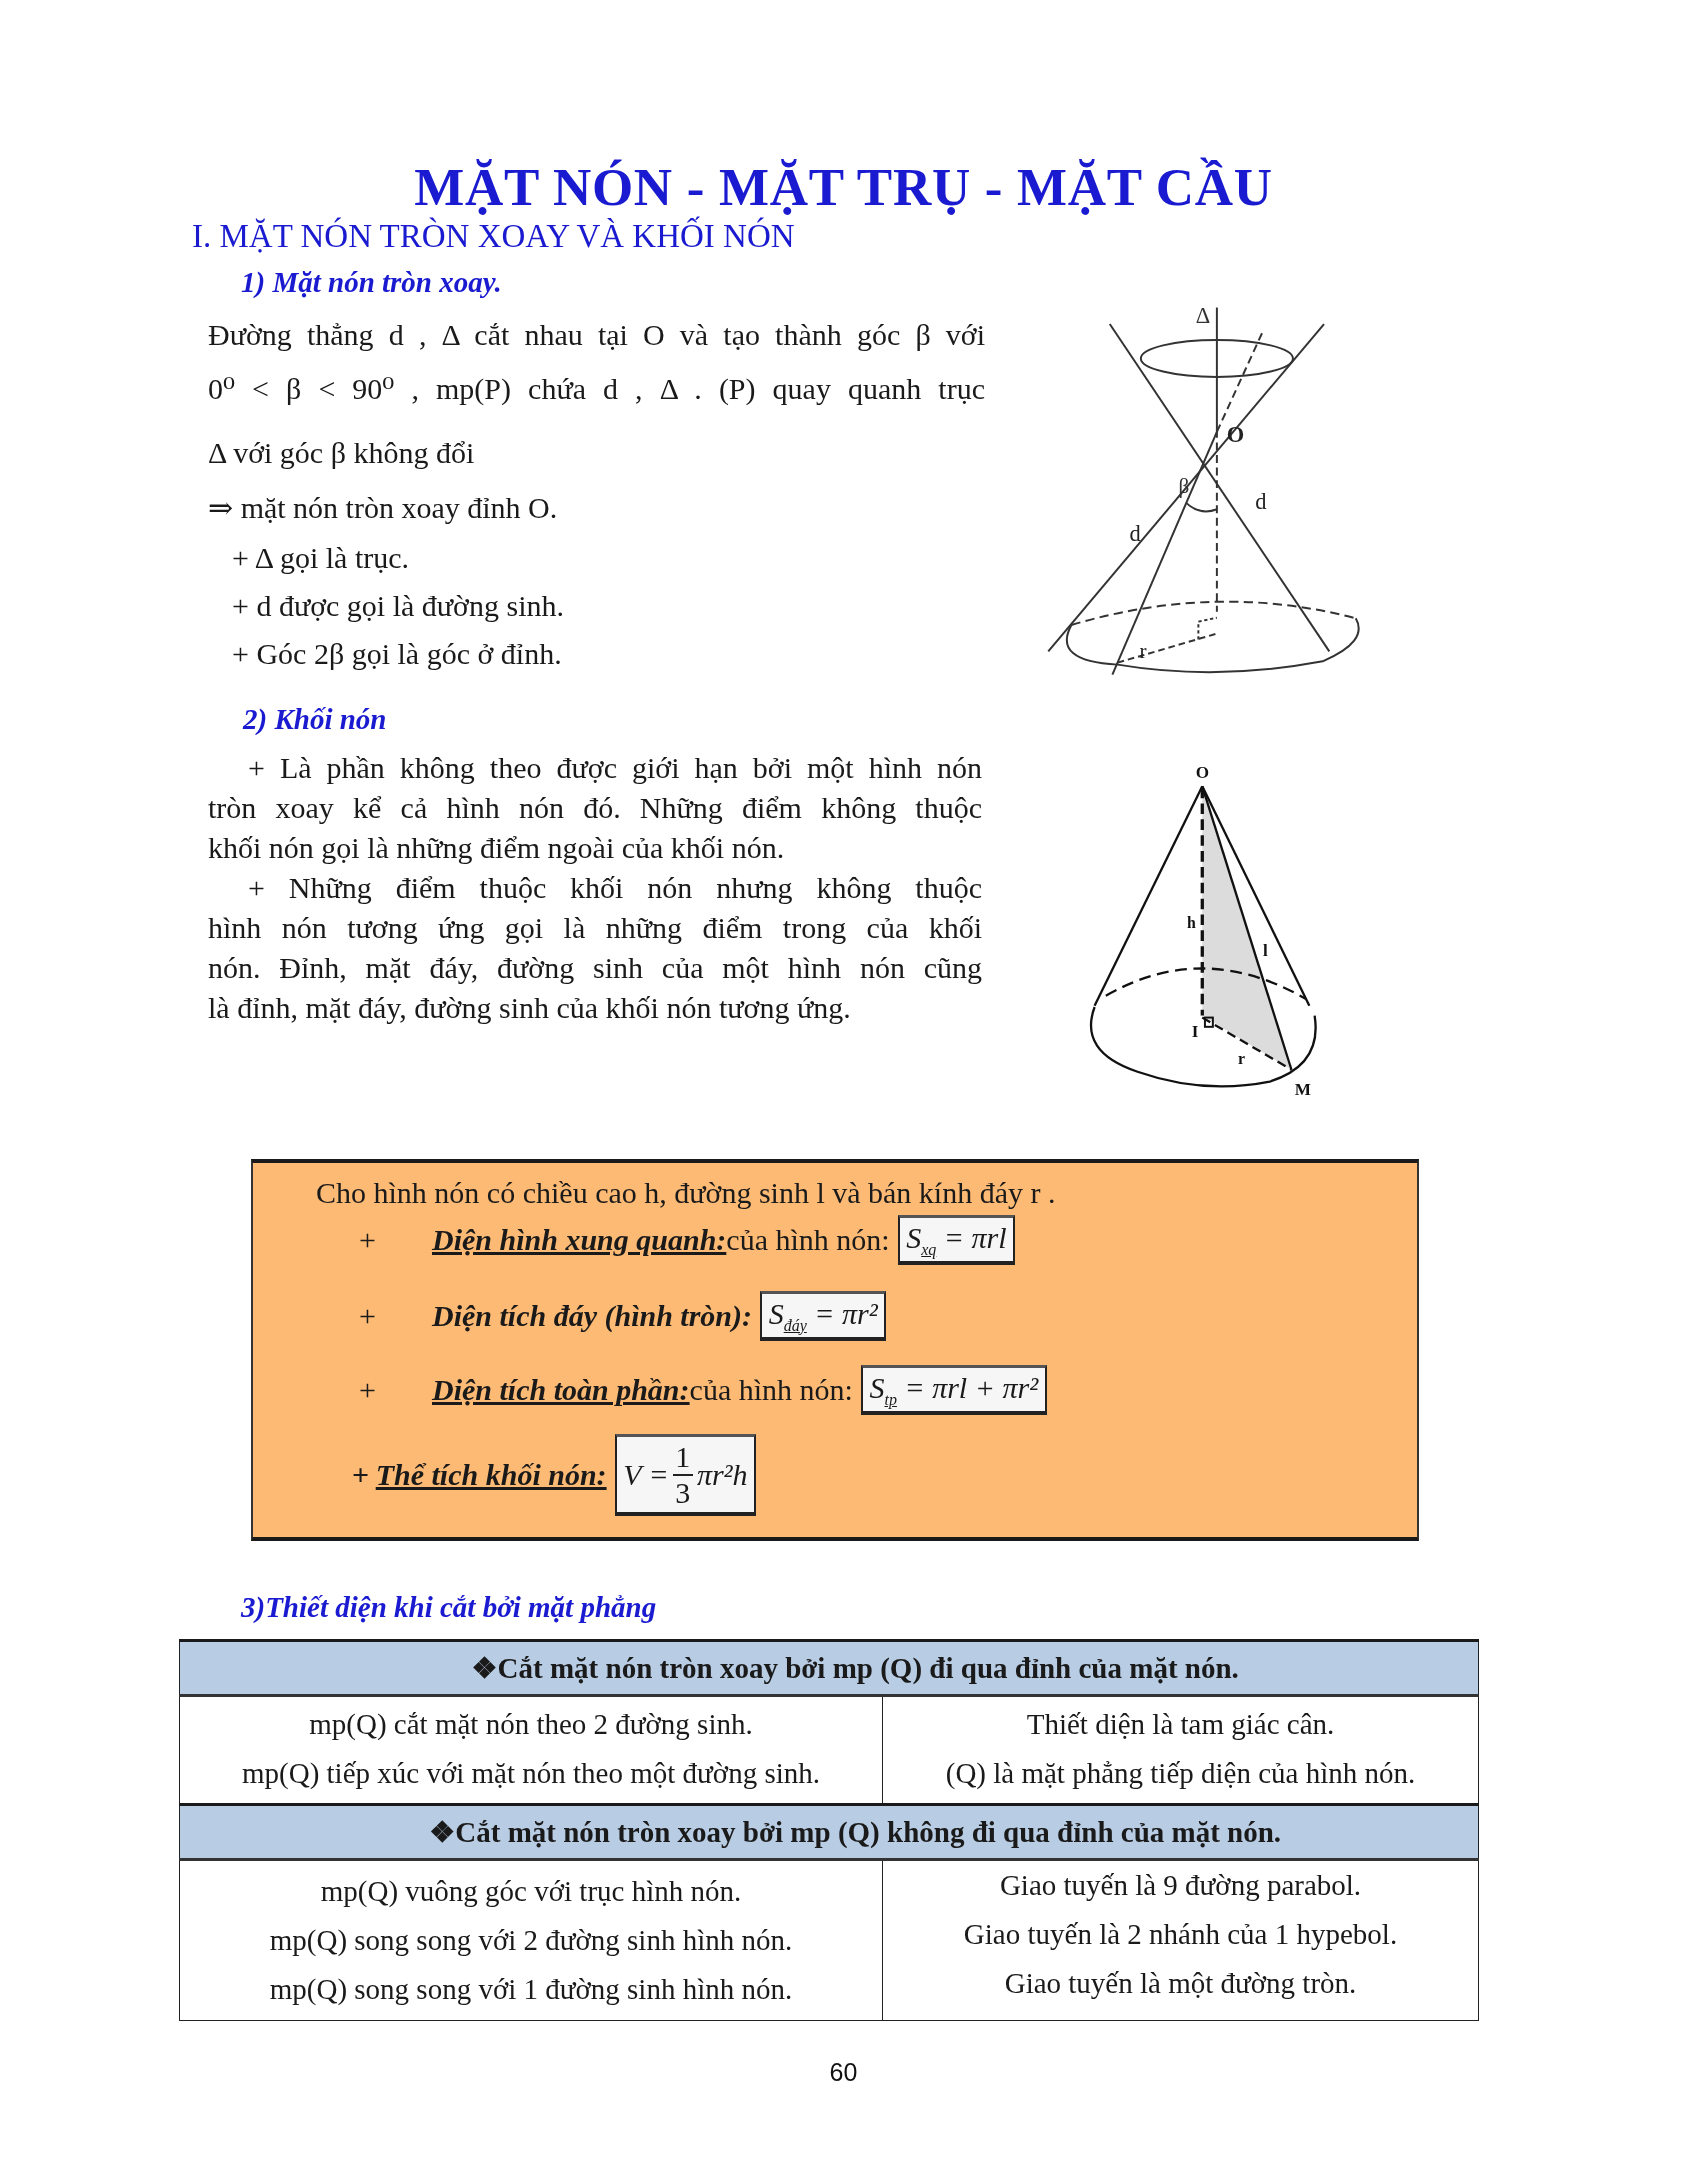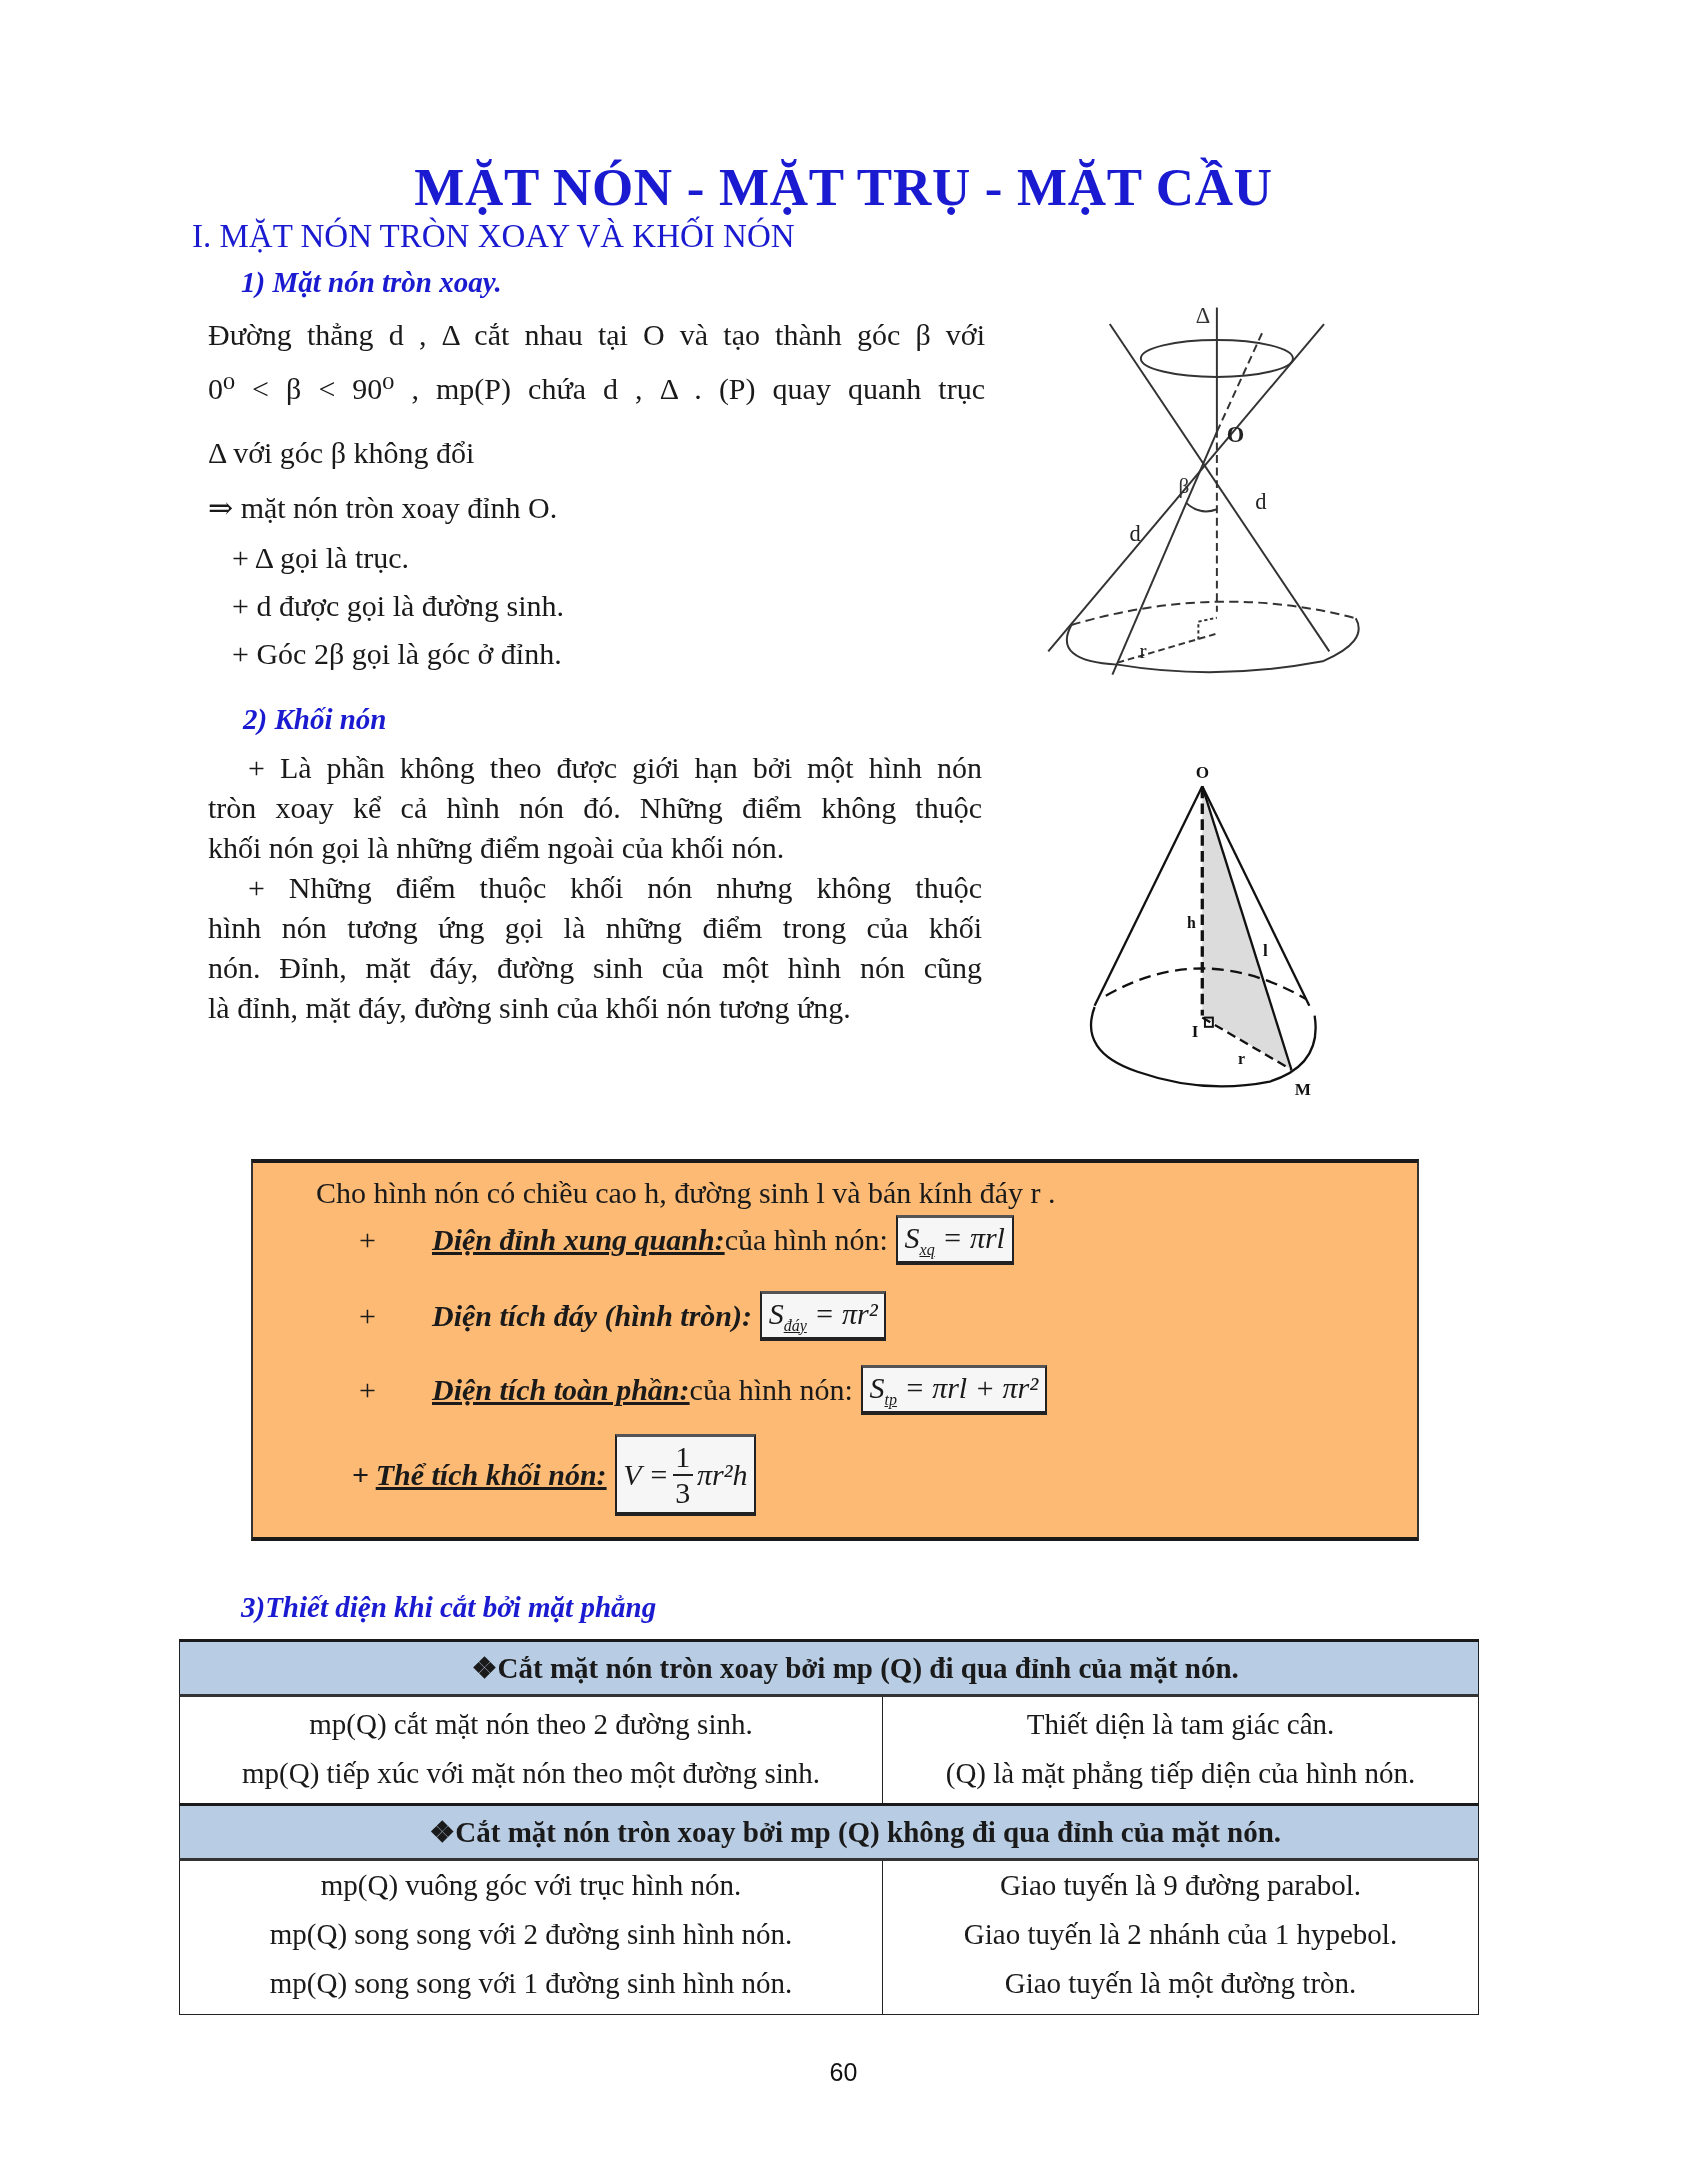--- a/index.html
+++ b/index.html
@@ -111,21 +111,21 @@
   <text x="222" y="438" font-size="26" font-weight="bold" fill="#111">I</text>
   <text x="292" y="478" font-size="24" font-weight="bold" fill="#111">r</text>
   <text x="378" y="525" font-size="26" font-weight="bold" fill="#111">M</text>
 </svg>
 
 <div class="abs fbox">
   <div class="frow" style="left:63px;top:13.2px;">Cho hình nón có chiều cao h, đường sinh l và bán kính đáy r .</div>
 
   <div class="frow" style="left:106px;top:52px;">
     <span style="width:73px;display:inline-block">+</span>
-    <span class="lbl">Diện đỉnh xung quanh:</span>
+    <span class="lbl">Diện hình xung quanh:</span>
     <span> của hình nón:</span>
     <span class="formula"><span>S</span><sub>xq</sub><span> = πrl</span></span>
   </div>
 
   <div class="frow" style="left:106px;top:128px;">
     <span style="width:73px;display:inline-block">+</span>
     <span class="lbl" style="text-decoration:none">Diện tích đáy (hình tròn):</span>
     <span class="formula"><span>S</span><sub>đáy</sub><span> = πr²</span></span>
   </div>
 
@@ -168,21 +168,21 @@
     </td>
     <td style="padding-top:2.6px;padding-bottom:5.3px;">
       <div class="line">Thiết diện là tam giác cân.</div>
       <div class="line">(Q)  là mặt phẳng tiếp diện của hình nón.</div>
     </td>
   </tr>
   <tr class="hdr">
     <td colspan="2">❖Cắt mặt nón tròn xoay bởi mp (Q)  không đi qua đỉnh của mặt nón.</td>
   </tr>
   <tr>
-    <td style="padding-top:0;padding-bottom:6.6px;">
+    <td style="padding-top:6px;padding-bottom:6.6px;">
       <div class="line">mp(Q)  vuông góc với trục hình nón.</div>
       <div class="line">mp(Q)  song song với 2 đường sinh hình nón.</div>
       <div class="line">mp(Q)  song song với 1 đường sinh hình nón.</div>
     </td>
     <td style="padding-top:0;padding-bottom:6.6px;">
       <div class="line">Giao tuyến là 9 đường parabol.</div>
       <div class="line">Giao tuyến là 2 nhánh của 1 hypebol.</div>
       <div class="line">Giao tuyến là một đường tròn.</div>
     </td>
   </tr>

